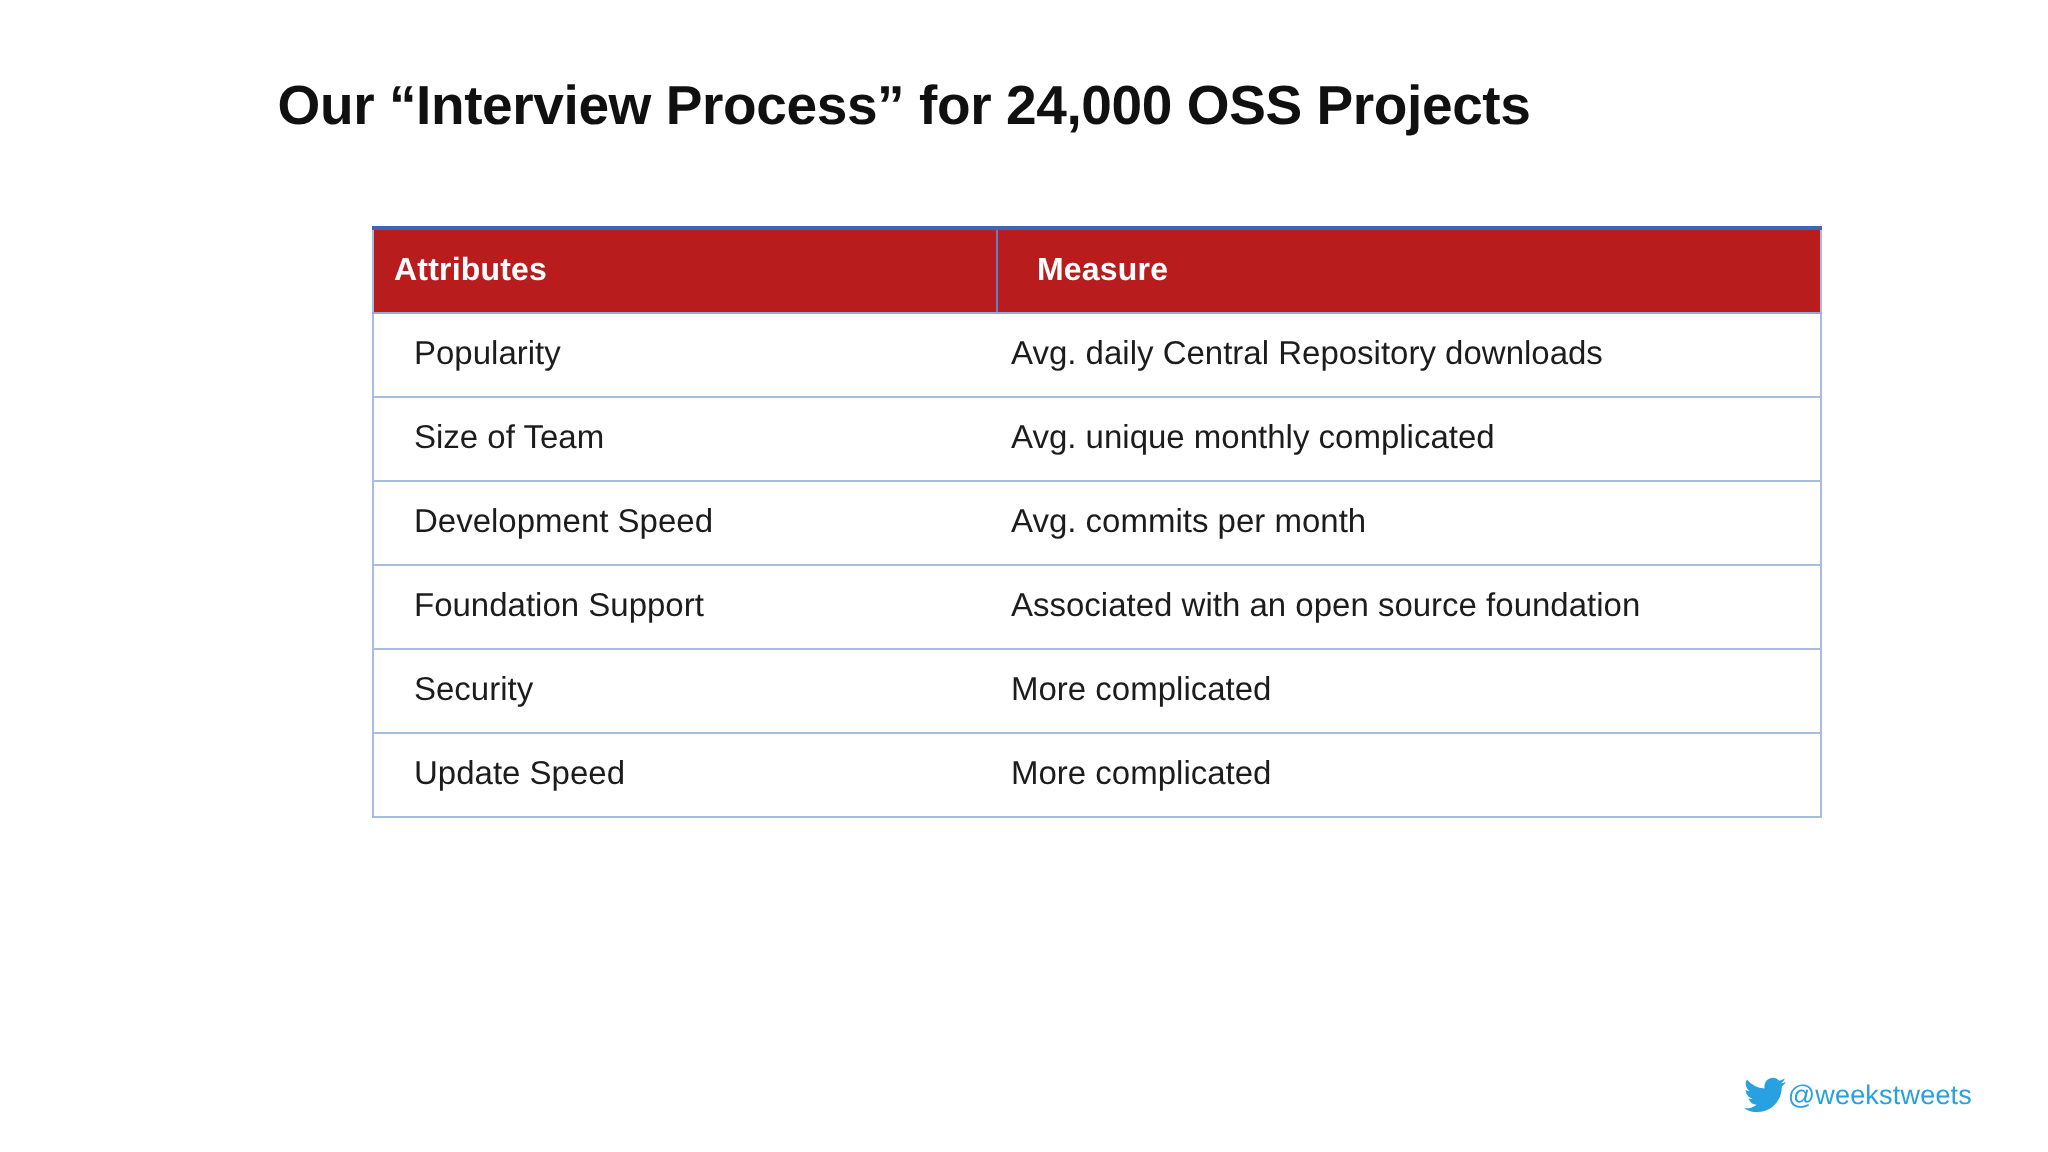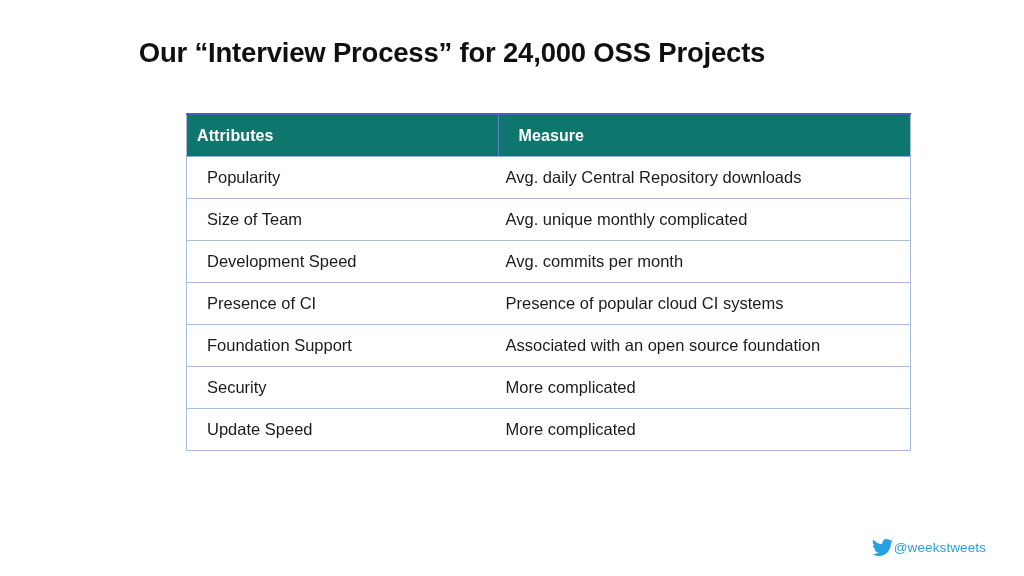--- a/index.html
+++ b/index.html
@@ -42,21 +42,21 @@
     border-collapse: collapse;
     table-layout: fixed;
     border-left: 1px solid #a8bdde;
     border-right: 1px solid #a8bdde;
     border-bottom: 1px solid #a8bdde;
   }
   table.attr-table col.c1 { width: 311px; }
   table.attr-table col.c2 { width: 413px; }
 
   thead tr.header-row {
-    background: #0f766e;
+    background: #b91c1c;
     border-top: 2px solid #3d67b4;
   }
   thead th {
     height: 41px;
     padding: 0 0 0 10px;
     margin: 0;
     text-align: left;
     vertical-align: middle;
     font-size: 16px;
     font-weight: bold;
@@ -135,24 +135,20 @@
       </tr>
       <tr class="data-row">
         <td class="cell-attribute">Size of Team</td>
         <td class="cell-measure">Avg. unique monthly complicated</td>
       </tr>
       <tr class="data-row">
         <td class="cell-attribute">Development Speed</td>
         <td class="cell-measure">Avg. commits per month</td>
       </tr>
       <tr class="data-row">
-        <td class="cell-attribute">Presence of CI</td>
-        <td class="cell-measure">Presence of popular cloud CI systems</td>
-      </tr>
-      <tr class="data-row">
         <td class="cell-attribute">Foundation Support</td>
         <td class="cell-measure">Associated with an open source foundation</td>
       </tr>
       <tr class="data-row">
         <td class="cell-attribute">Security</td>
         <td class="cell-measure">More complicated</td>
       </tr>
       <tr class="data-row">
         <td class="cell-attribute">Update Speed</td>
         <td class="cell-measure">More complicated</td>

